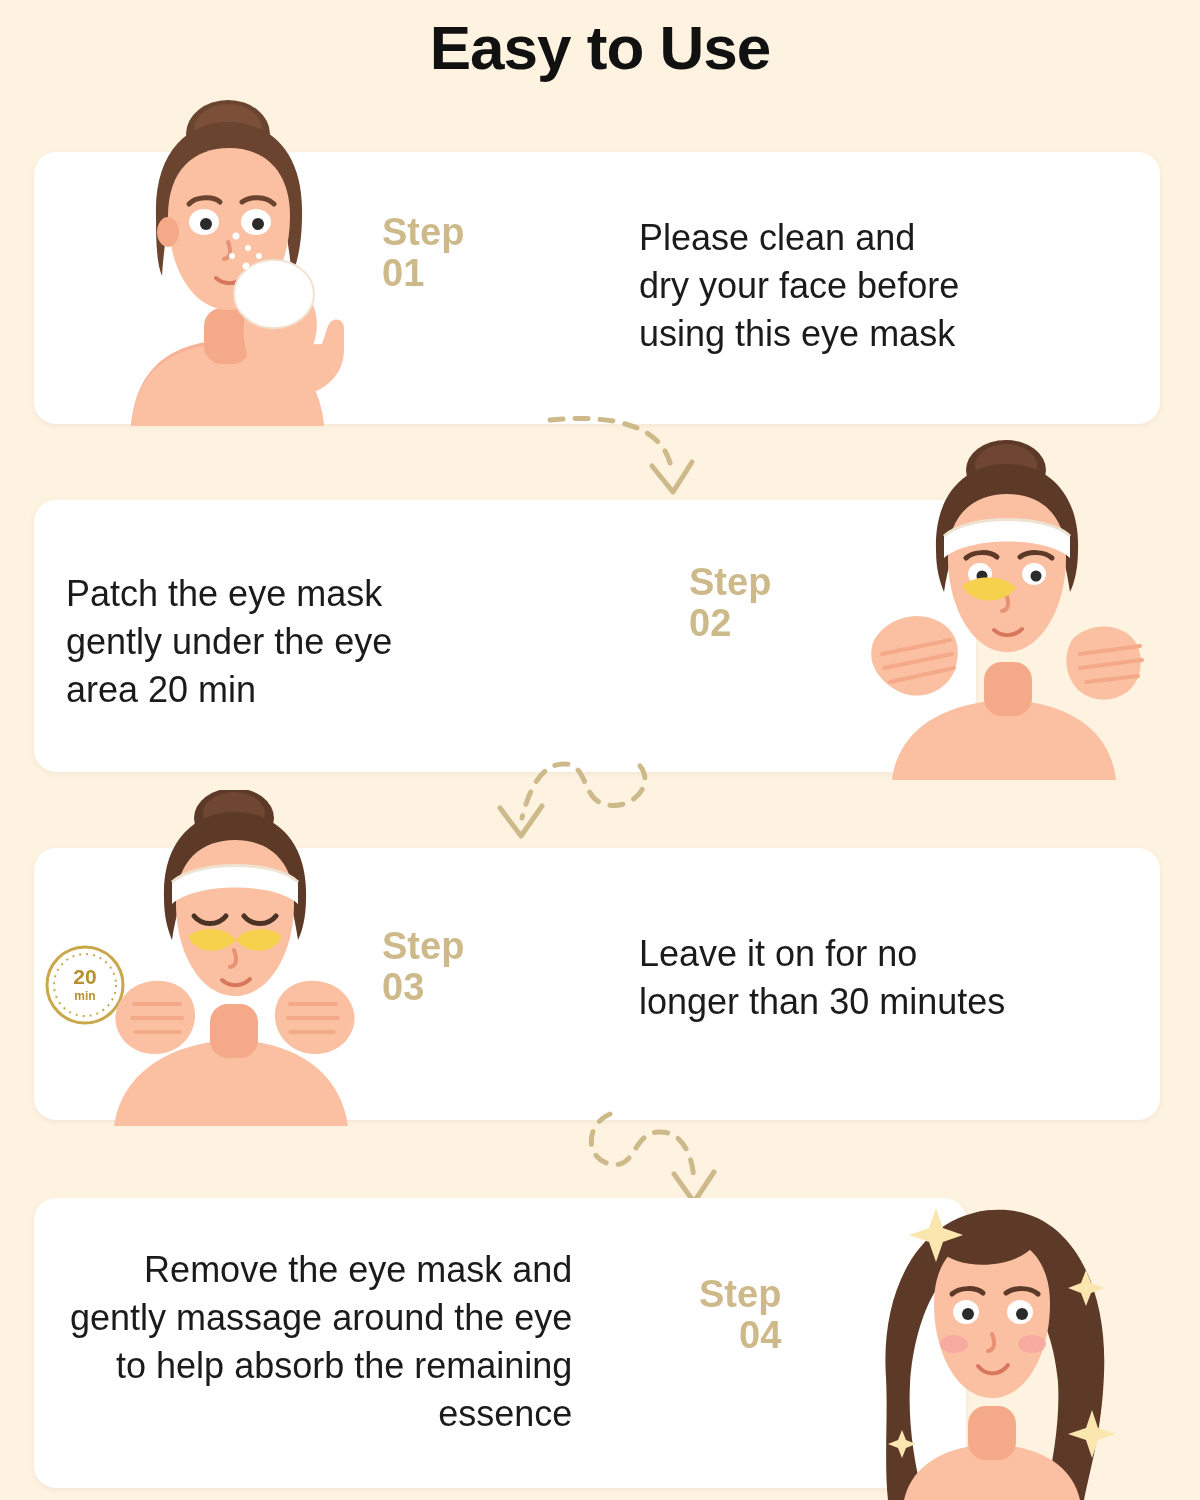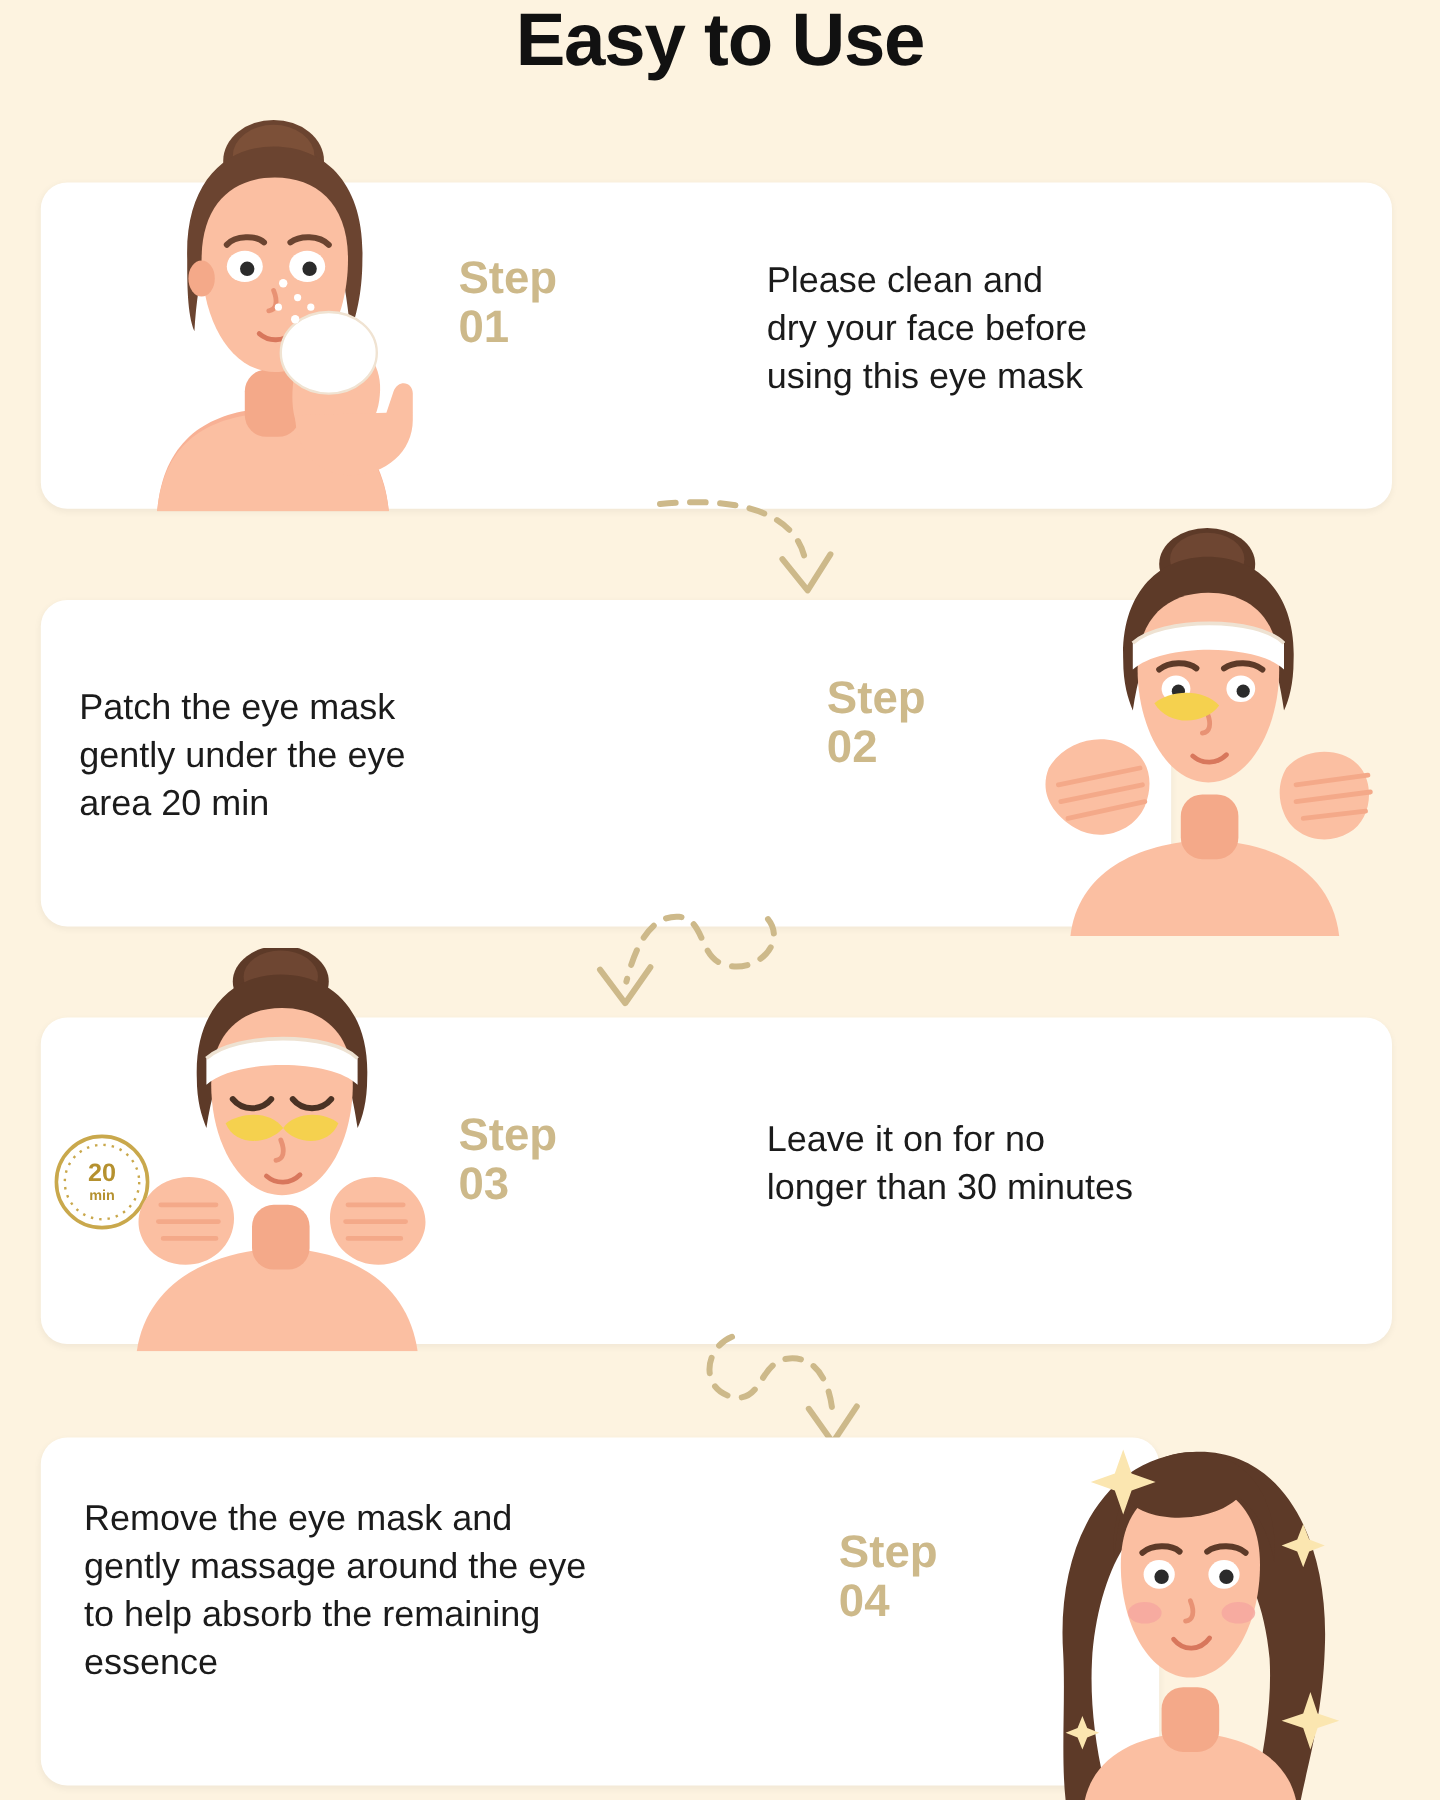--- a/index.html
+++ b/index.html
@@ -19,44 +19,45 @@
     width: 1200px;
     height: 1500px;
     background: #fdf3e0;
   }
   .title {
     text-align: center;
     font-size: 62px;
     font-weight: bold;
     color: #111111;
     letter-spacing: -1px;
+    padding-top: 14px;
     line-height: 1.1;
   }
   .card {
     position: absolute;
     background: #ffffff;
     border-radius: 22px;
     box-shadow: 0 2px 6px rgba(0,0,0,0.05);
   }
   .card-1 { left: 34px;  top: 152px;  width: 1126px; height: 272px; }
   .card-2 { left: 34px;  top: 500px;  width: 942px; height: 272px; }
   .card-3 { left: 34px;  top: 848px;  width: 1126px; height: 272px; }
-  .card-4 { left: 34px;  top: 1198px; width: 932px; height: 290px; }
+  .card-4 { left: 34px;  top: 1198px; width: 932px; height: 290px; text-align: right; }
 
   .step-label {
     position: absolute;
     font-size: 38px;
     font-weight: bold;
     color: #cdb98a;
     line-height: 1.08;
     white-space: pre-line;
   }
   .desc {
     position: absolute;
-    font-size: 30px;
+    font-size: 36px;
     color: #1b1b1b;
     line-height: 1.33;
     white-space: pre-line;
   }
 
   
   .arrow {
     position: absolute;
     pointer-events: none;
   }

